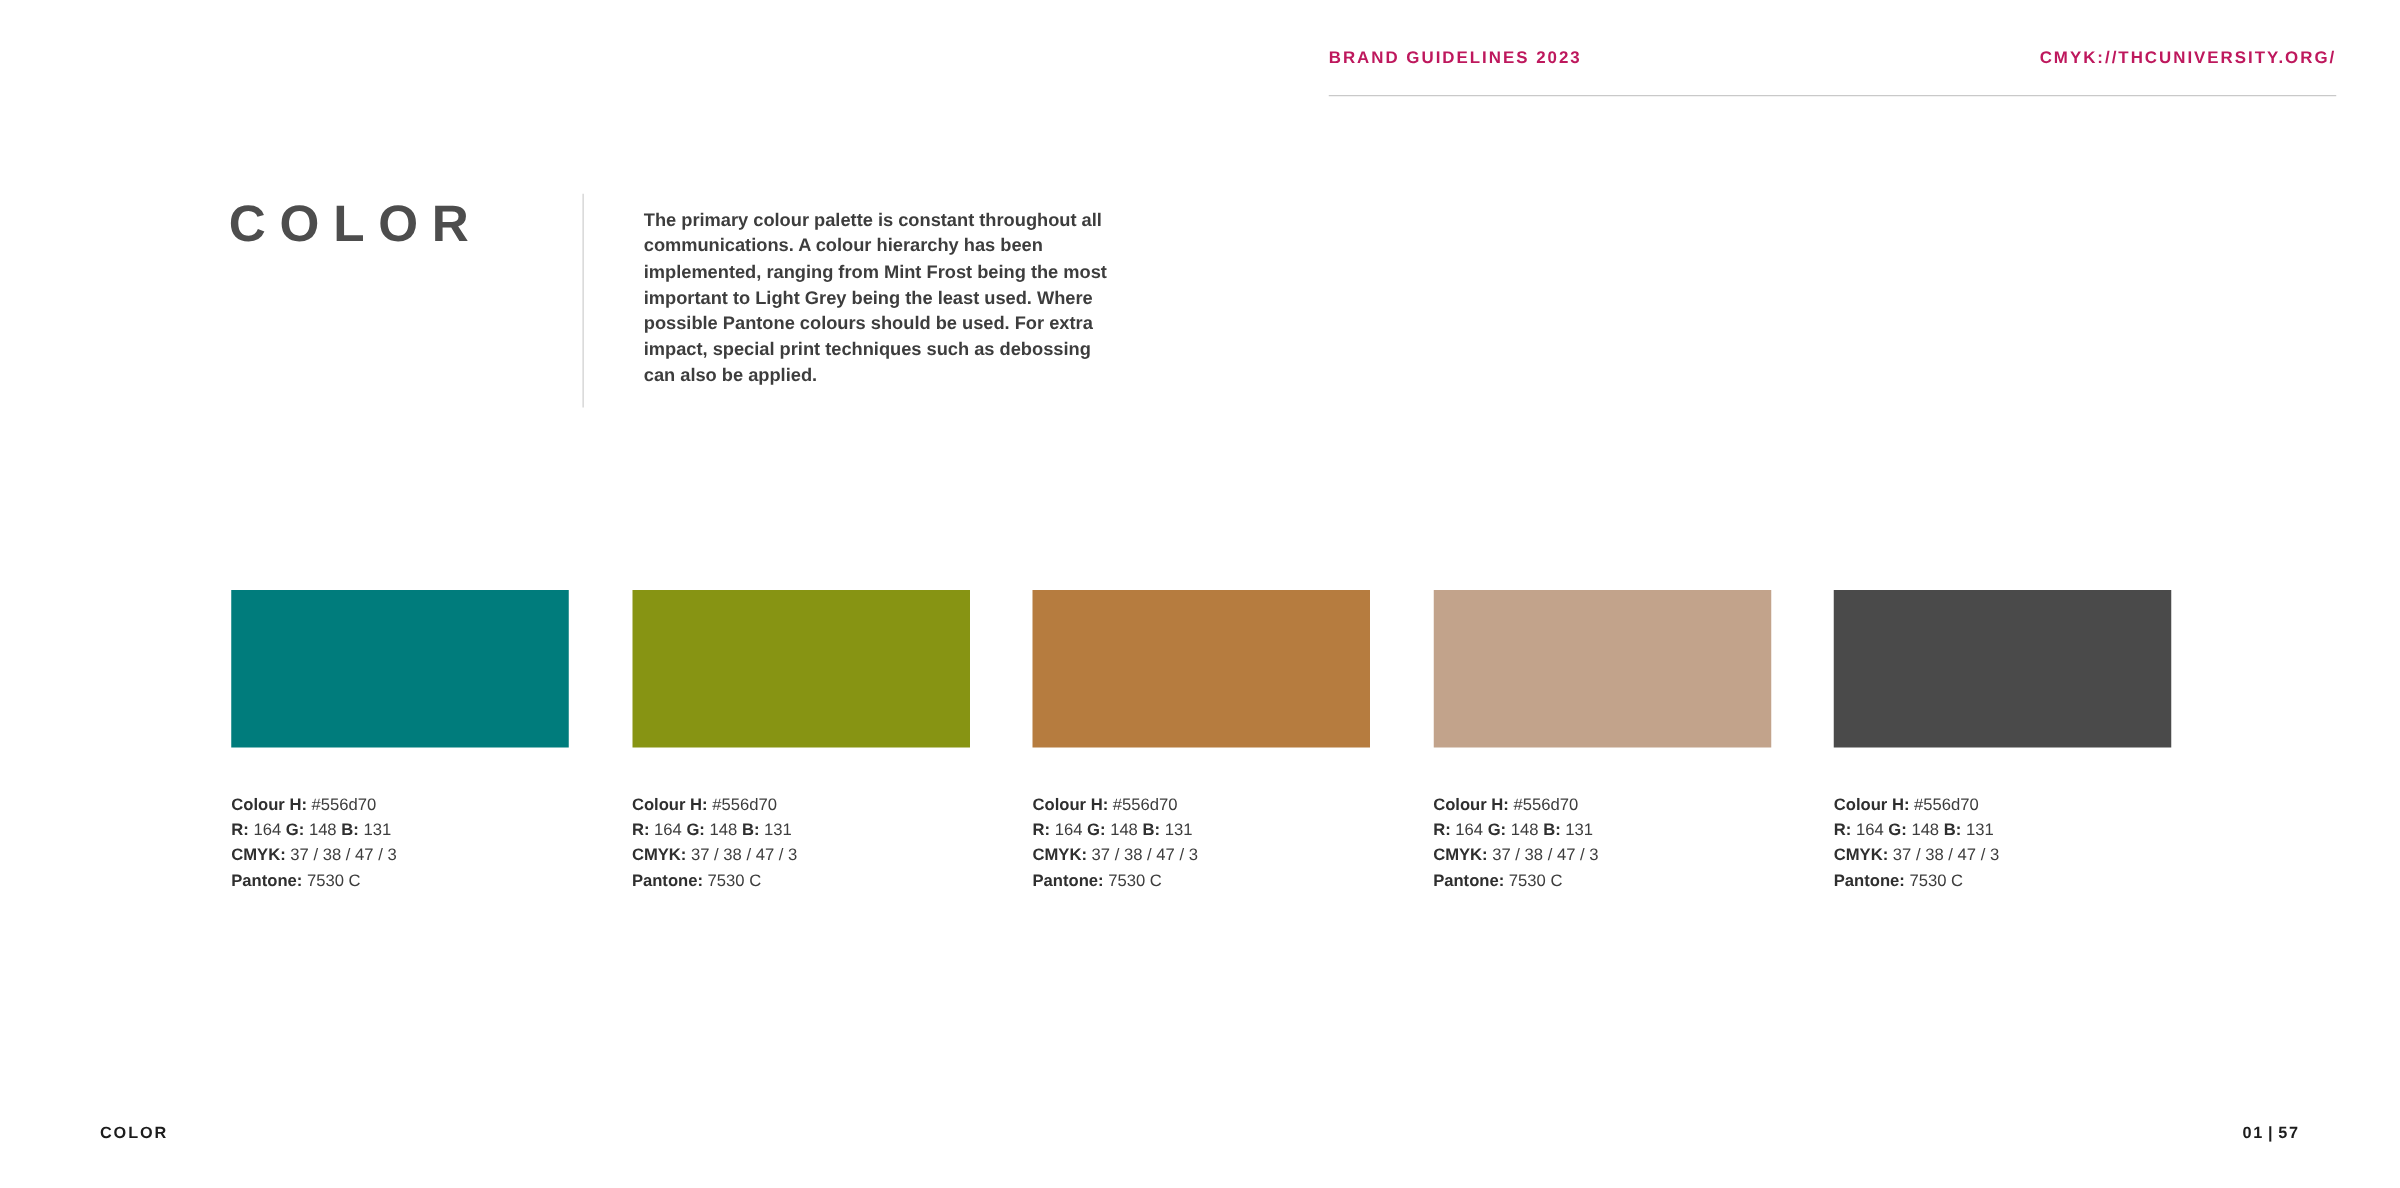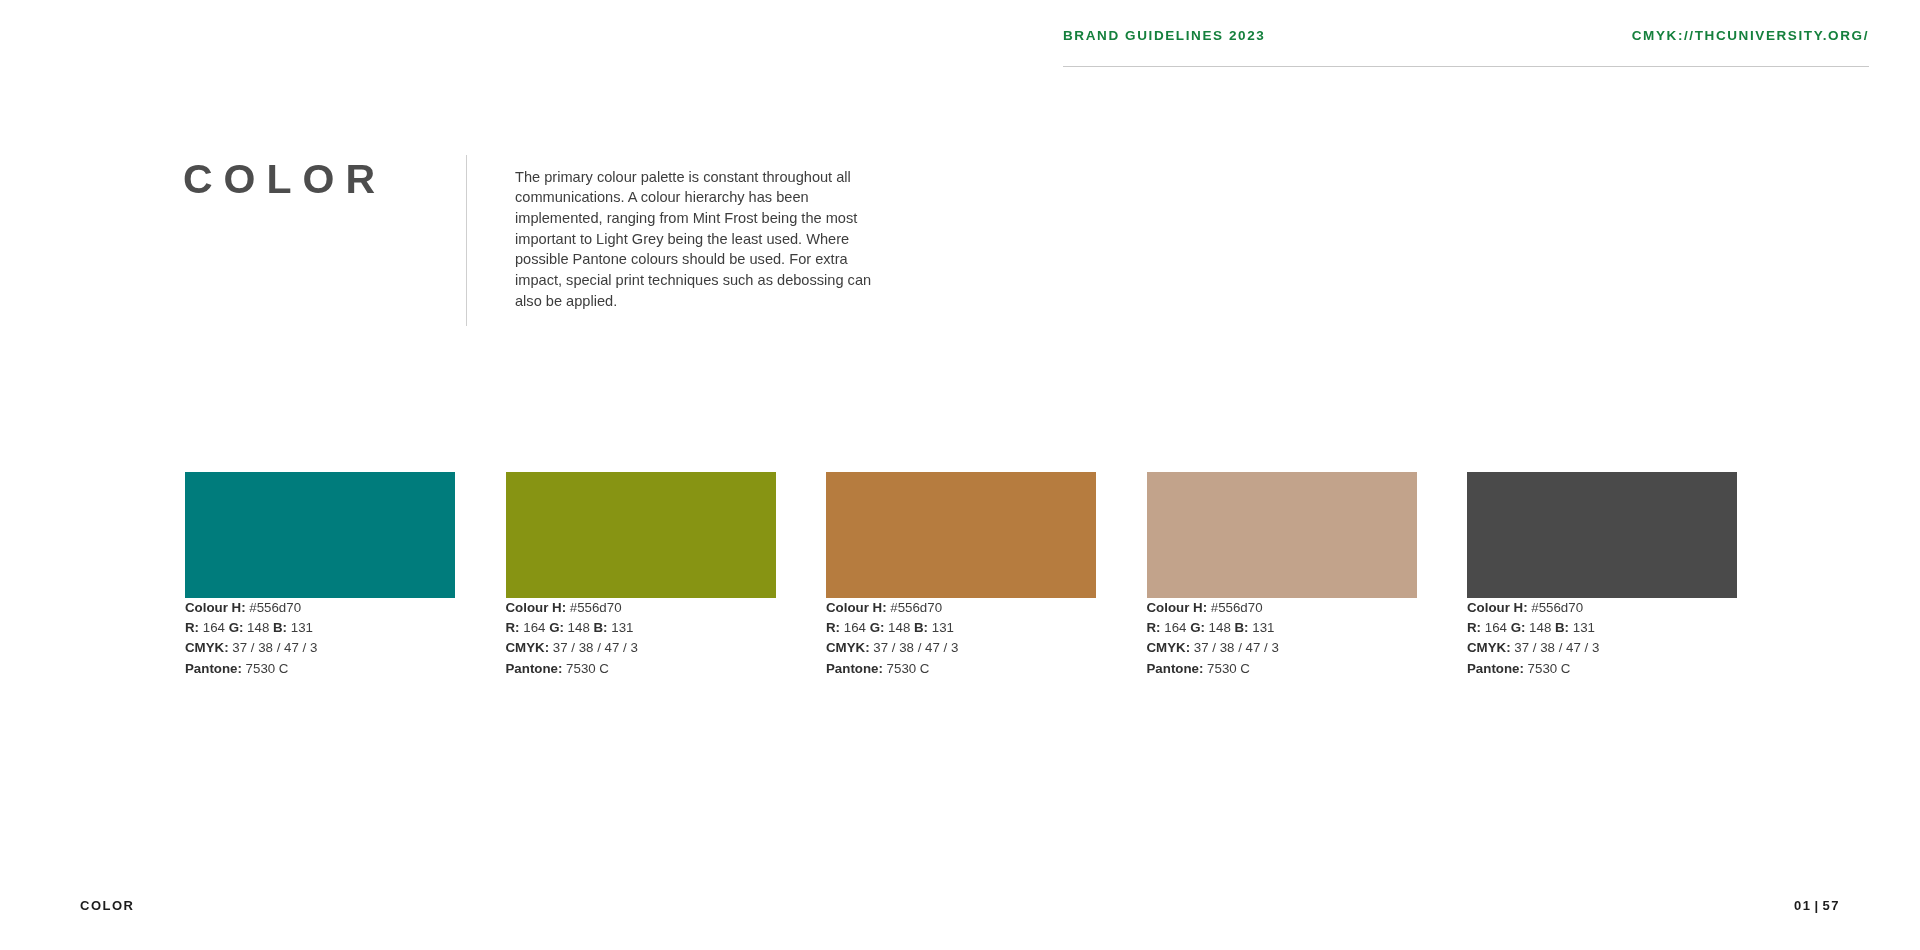--- a/index.html
+++ b/index.html
@@ -26,22 +26,23 @@
   .header-row {
     display: flex;
     justify-content: space-between;
     align-items: baseline;
   }
   .header-title,
   .header-url {
     font-size: 13.5px;
     font-weight: 700;
     letter-spacing: 1.6px;
-    color: #15803d;
-    white-space: nowrap;
+    color: #be185d;
+    white-space: nowrap;
+    margin-top: 10px;
   }
   .header-rule {
     margin-top: 23px;
     height: 1px;
     background: #c9c9c9;
     width: 100%;
   }
 
   
   .intro {
@@ -71,37 +72,39 @@
     background: #cfcfcf;
     margin: 5px 0 0 0;
   }
   .intro-copy {
     width: 380px;
     margin-left: 48px;
     font-size: 14.6px;
     line-height: 1.42;
     color: #3d3d3d;
     padding-top: 2px;
+    font-weight: bold;
   }
 
   
   .swatch-grid {
     position: absolute;
     left: 185px;
     top: 472px;
     width: 1552px;
     display: grid;
     grid-template-columns: repeat(5, 270px);
     justify-content: space-between;
   }
   .swatch-chip {
     width: 100%;
     height: 126px;
   }
   .swatch-info {
+    margin-top: 36px;
     font-size: 13.3px;
     line-height: 1.52;
     color: #3d3d3d;
   }
   .swatch-info .row {
     white-space: nowrap;
   }
   .swatch-info b {
     font-weight: 700;
     color: #2f2f2f;

